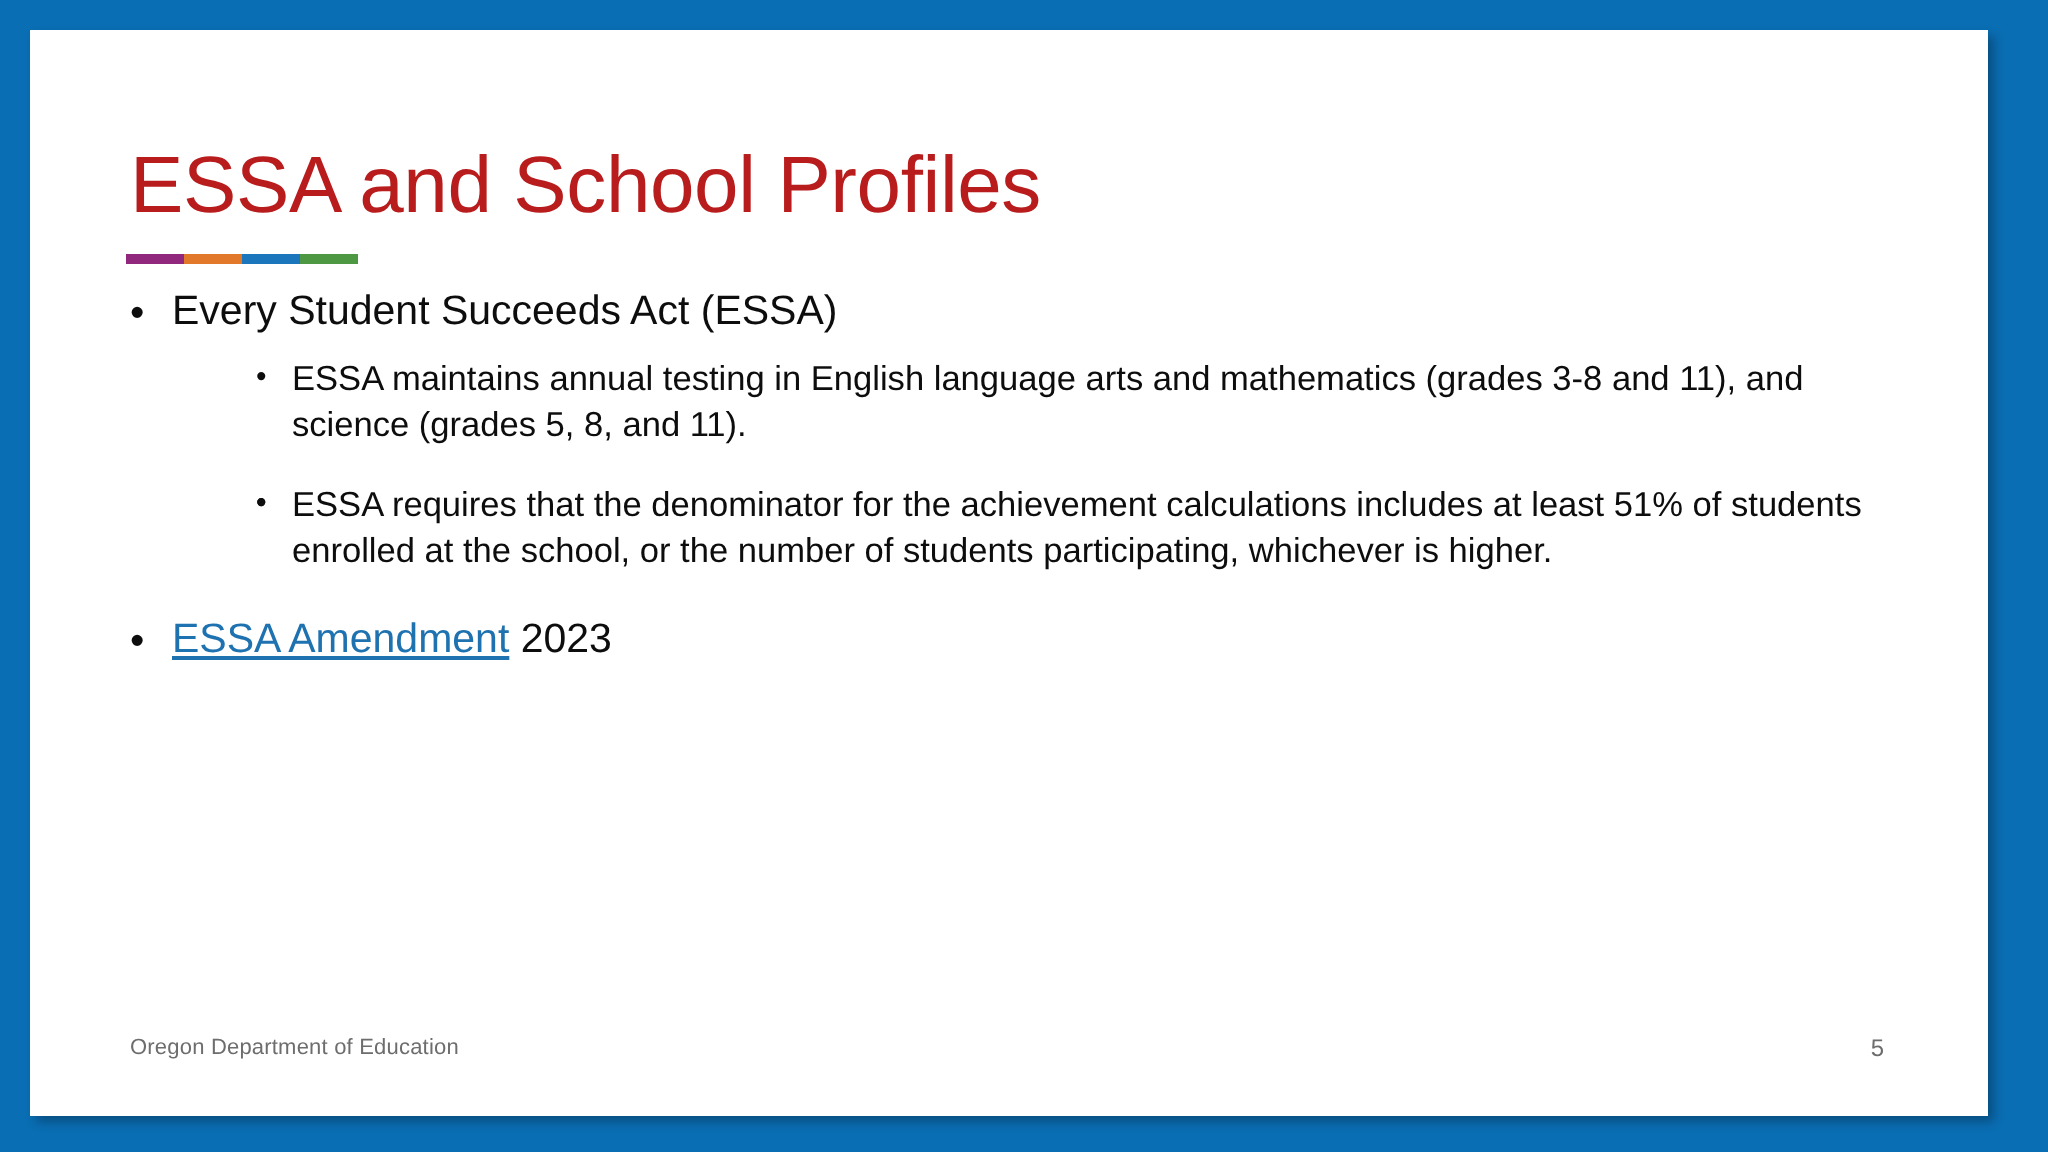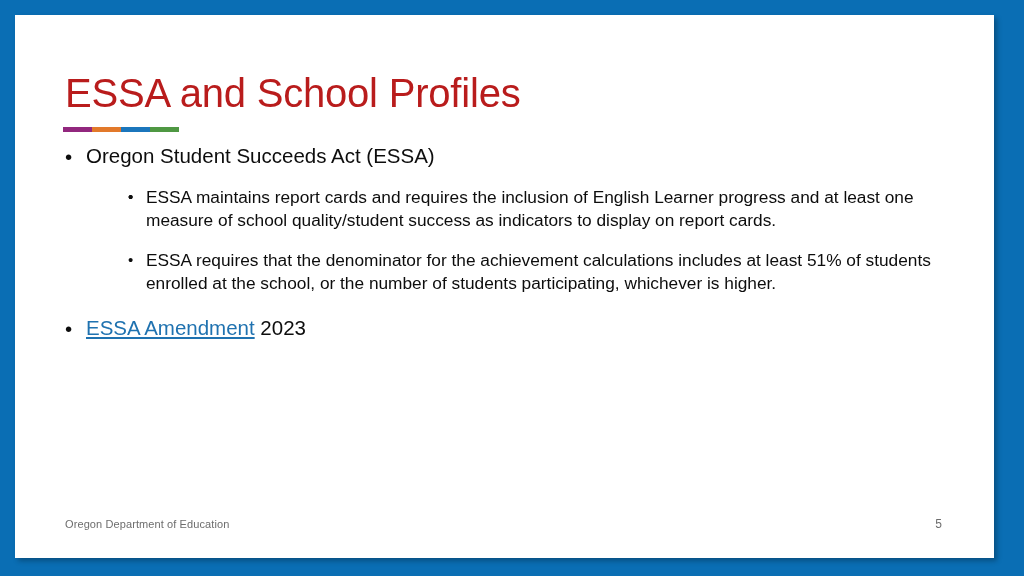--- a/index.html
+++ b/index.html
@@ -160,30 +160,30 @@
       <span style="background: rgb(226, 121, 42);"></span>
       <span style="background: rgb(27, 118, 188);"></span>
       <span style="background: rgb(79, 152, 67);"></span>
     </div>
 
     <div class="body-block">
       <ul class="level1">
 
         <li class="l1-item">
           <span class="bullet-dot">•</span>
-          <span>Oregon Student Succeeds Act (ESSA)</span>
+          <span>Every Student Succeeds Act (ESSA)</span>
 
           <div class="sub-group">
             <ul class="level2">
               <li class="l2-item">
                 <span class="bullet-dot">•</span>
+                <span>ESSA maintains annual testing in English language arts and mathematics (grades 3-8 and 11), and science (grades 5, 8, and 11).</span>
               </li>
               <li class="l2-item">
                 <span class="bullet-dot">•</span>
-                <span>ESSA maintains report cards and requires the inclusion of English Learner progress and at least one measure of school quality/student success as indicators to display on report cards.</span>
               </li>
               <li class="l2-item">
                 <span class="bullet-dot">•</span>
                 <span>ESSA requires that the denominator for the achievement calculations includes at least 51% of students enrolled at the school, or the number of students participating, whichever is higher.</span>
               </li>
             </ul>
           </div>
         </li>
 
         <li class="l1-item final-item">

